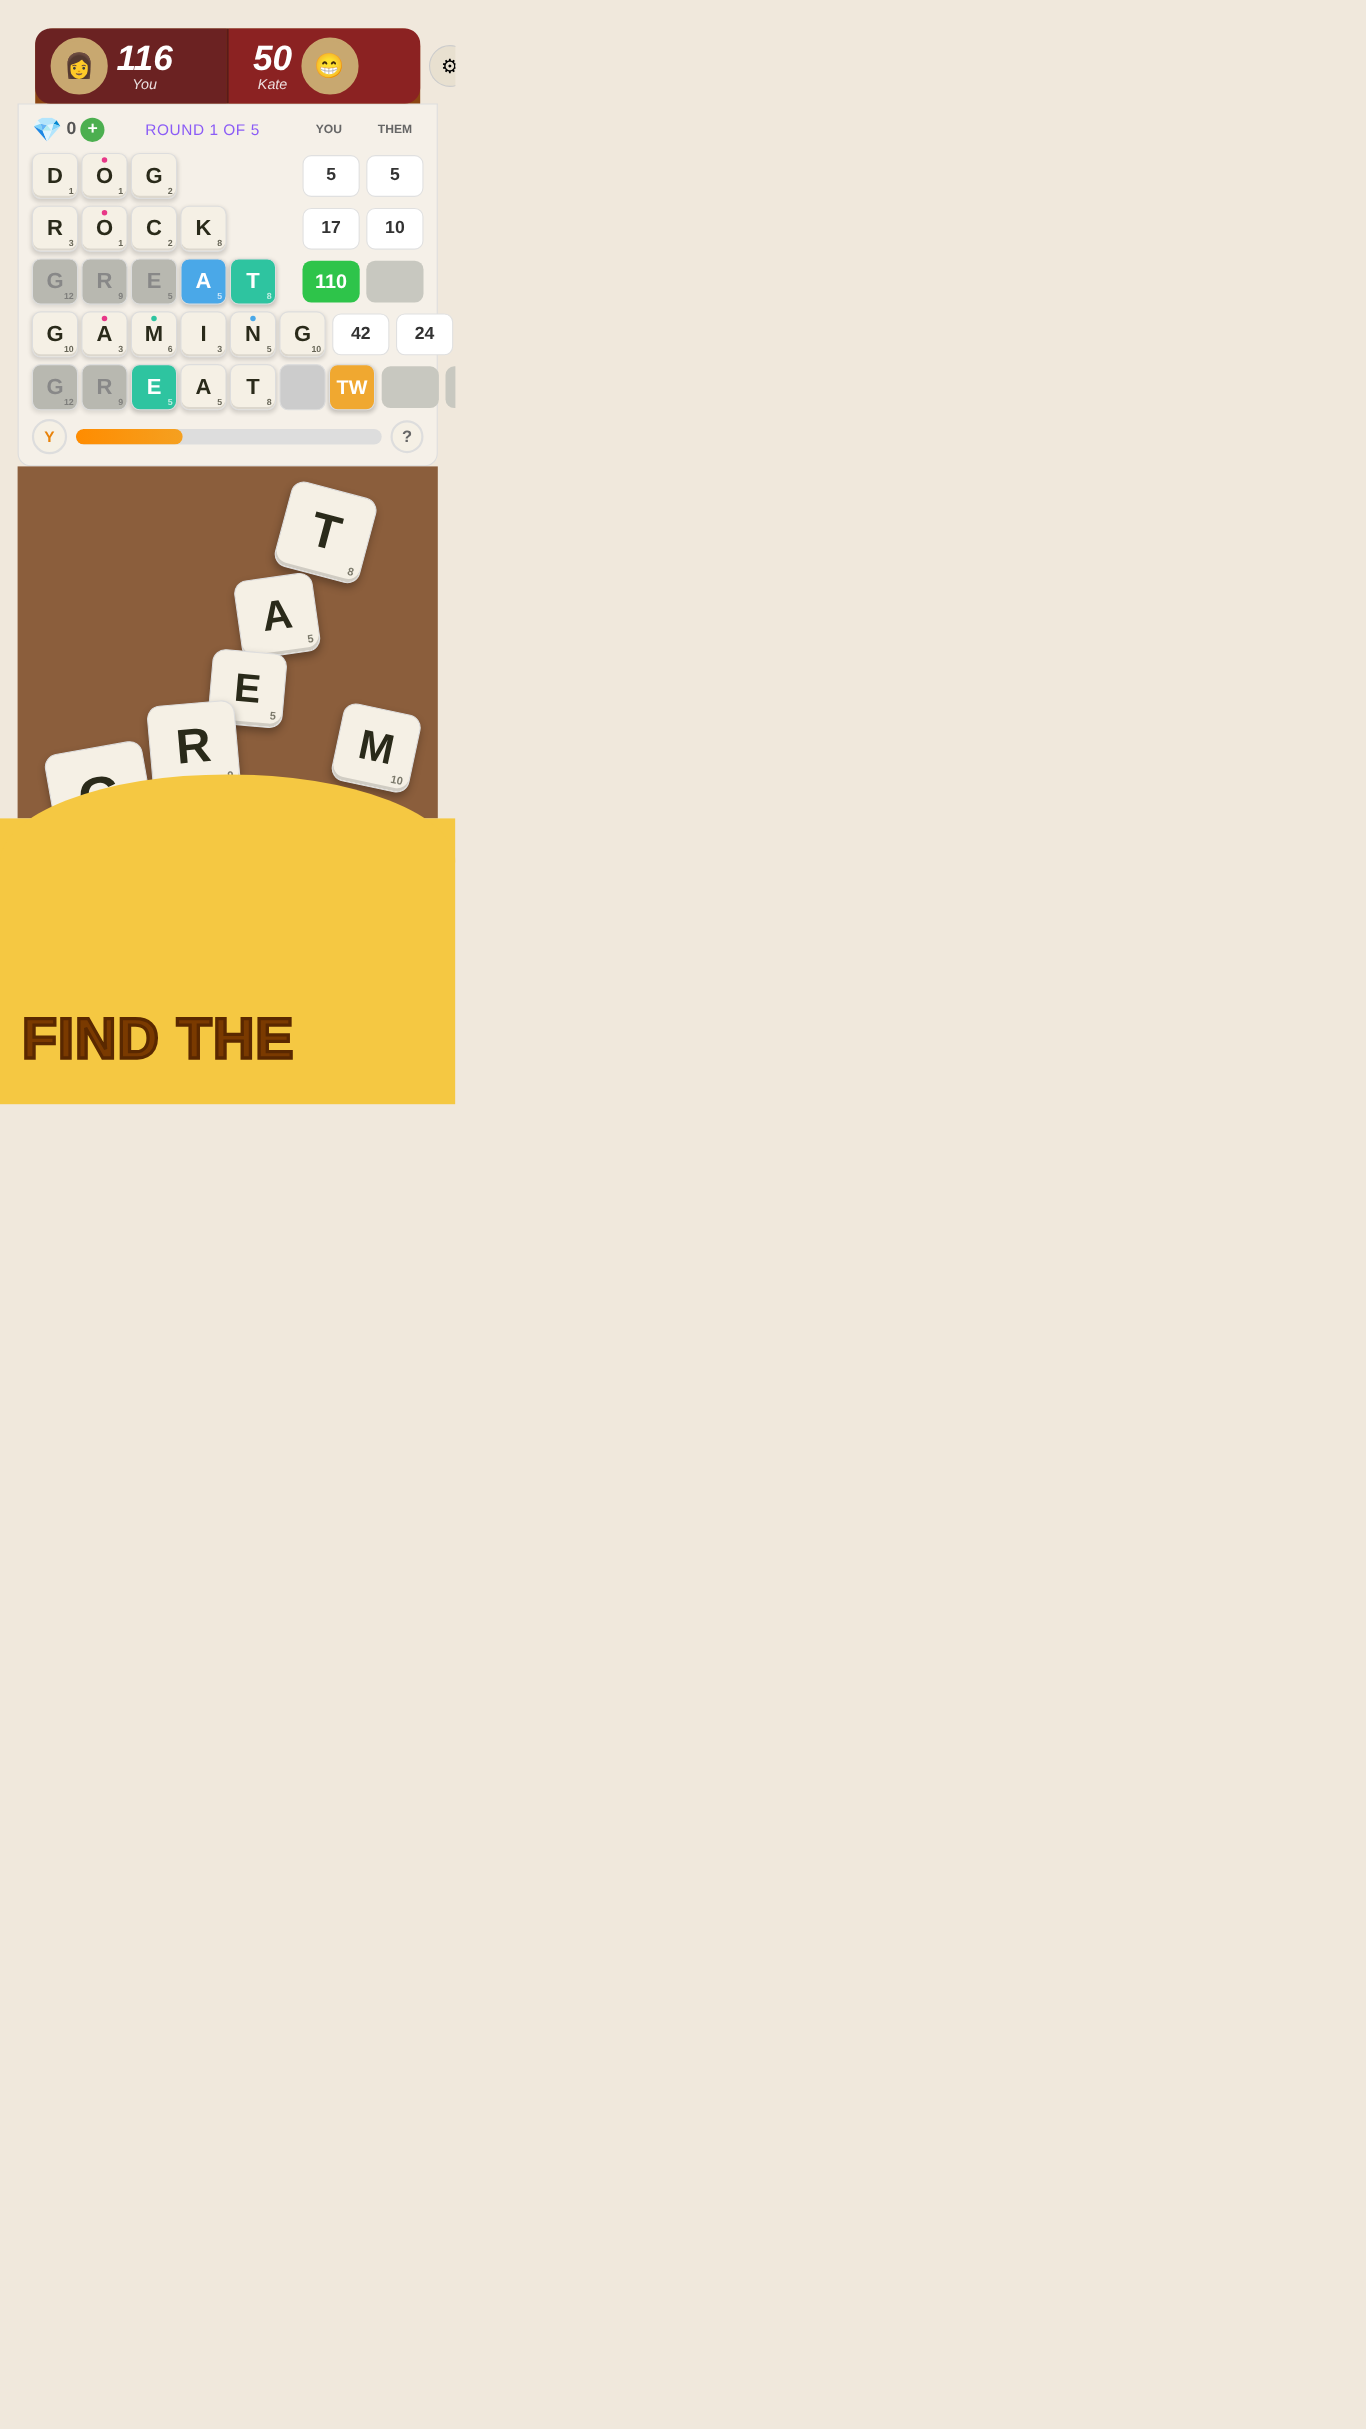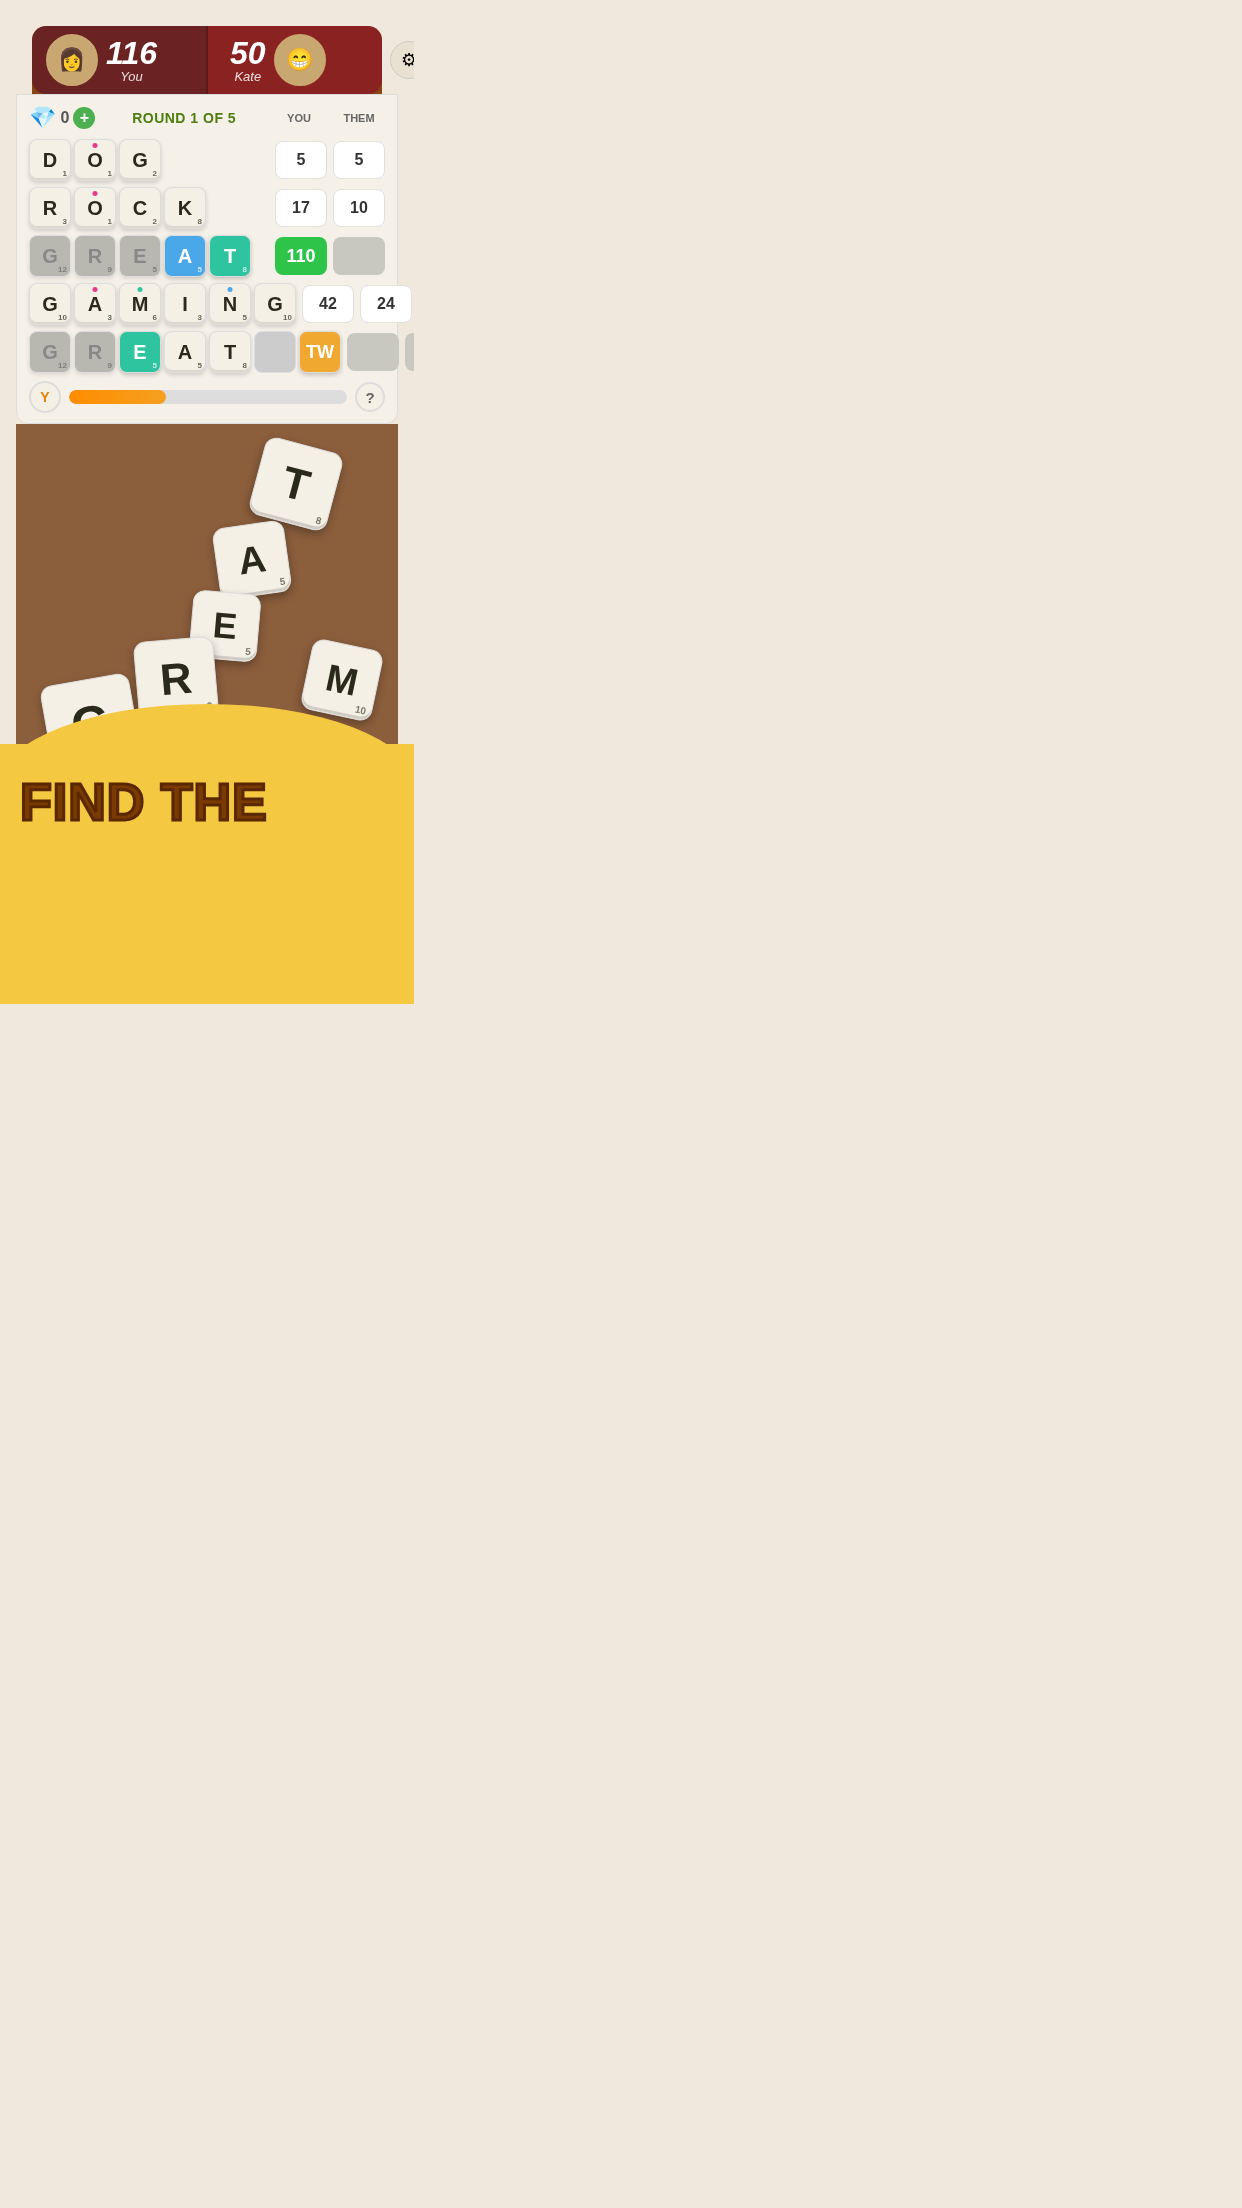--- a/index.html
+++ b/index.html
@@ -129,22 +129,22 @@
       display: flex;
       align-items: center;
       justify-content: center;
       font-size: 16px;
       font-weight: bold;
     }
     .round-info {
       flex: 1;
       text-align: center;
       font-size: 14px;
-      font-weight: bold;
-      color: #4d7c0f;
+      font-weight: normal;
+      color: #8b5cf6;
       letter-spacing: 0.5px;
     }
     .score-headers {
       display: flex;
       gap: 8px;
     }
     .score-header {
       width: 52px;
       text-align: center;
       font-size: 11px;
@@ -367,21 +367,21 @@
       top: 290px; left: 155px;
       transform: rotate(-15deg);
     }
 
     
     .bottom-section {
       background: #f5c842;
       position: relative;
       min-height: 260px;
       display: flex;
-      align-items: flex-start;
+      align-items: flex-end;
       padding: 30px 20px 30px;
     }
     .bottom-curve {
       position: absolute;
       top: -40px;
       left: 0;
       right: 0;
       height: 80px;
       background: #f5c842;
       border-radius: 50% 50% 0 0 / 100% 100% 0 0;

